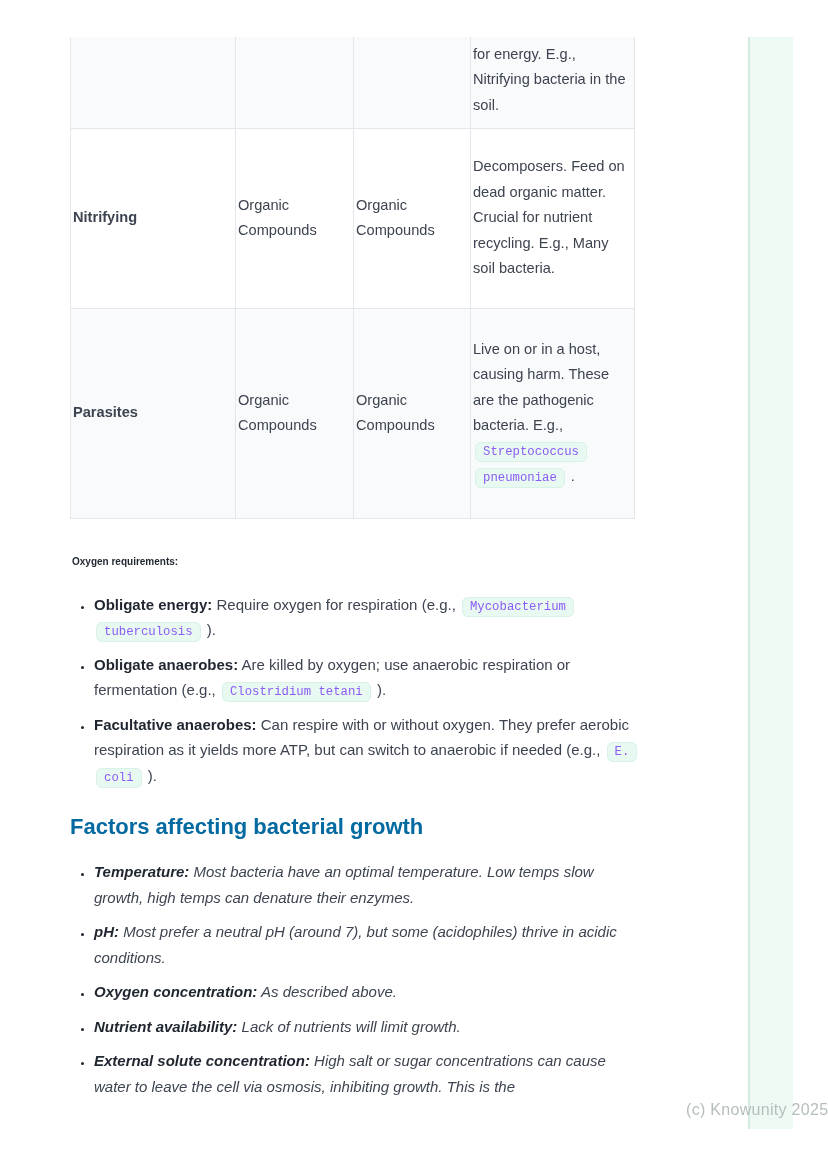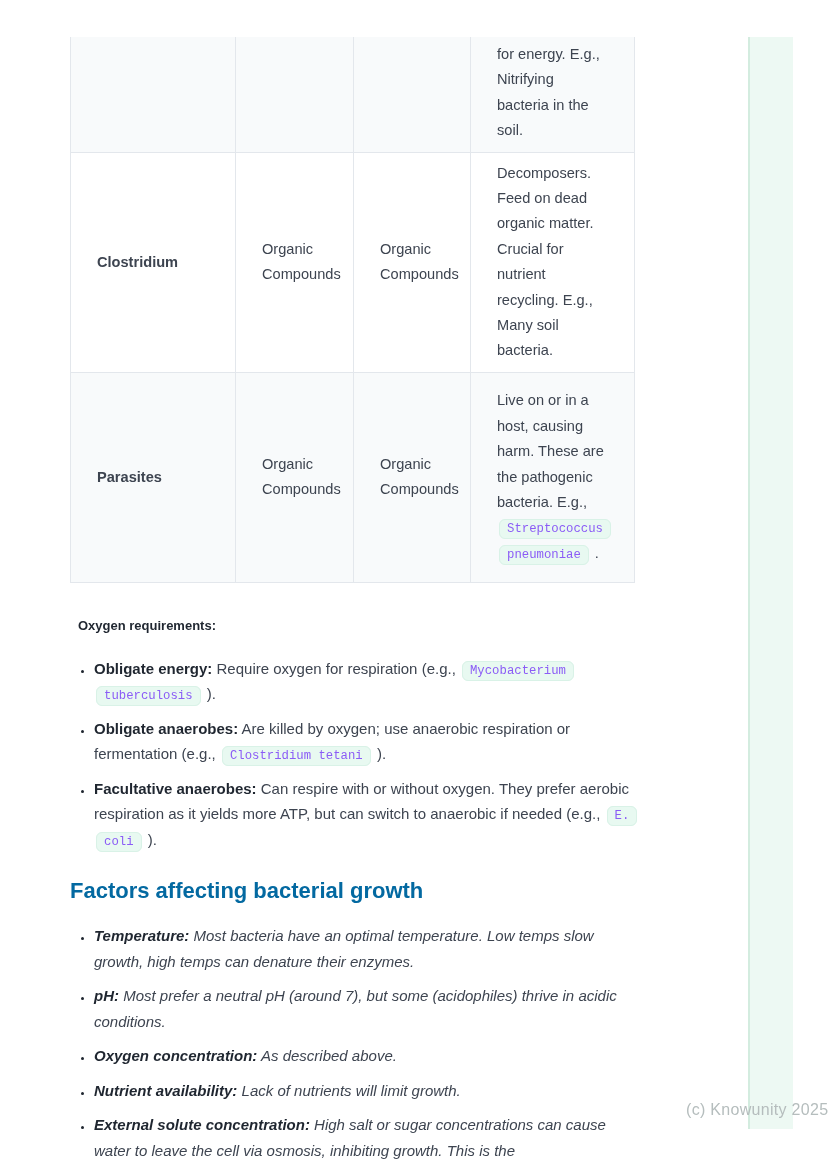--- a/index.html
+++ b/index.html
@@ -18,32 +18,32 @@
     font-size:16px; color:#b5bdbd; letter-spacing:.3px; white-space:nowrap;
   }
   .content { position:absolute; left:70px; top:37px; width:564px; }
 
   table.nutrition {
     border-collapse:collapse; table-layout:fixed; width:564px;
     font-size:14.6px;
   }
   table.nutrition td {
     border:1px solid #e3e7ec; vertical-align:middle;
-    padding:8px 26px; line-height:25.4px; color:#3d4450;
+    padding:8px 2px; line-height:25.4px; color:#3d4450;
     overflow:hidden;
   }
   table.nutrition tr:first-child td { border-top:none; }
   tr.striped td { background:#f8fafb; }
   td.row-name { font-weight:bold; color:#1f2630; padding-left:17px; }
   td.desc-cell { padding:8px 12px; }
   tr.cut-row td { vertical-align:top; padding-top:5px; }
 
   h3.sub-heading {
-    font-size:13px; font-weight:bold; color:#1f2630;
-    margin:33px 8px 0; line-height:20px;
+    font-size:10px; font-weight:bold; color:#1f2630;
+    margin:33px 2px 0; line-height:20px;
   }
   ul.bullet-list { margin:20px 0 0; padding-left:24px; list-style:disc; }
   ul.bullet-list li { line-height:25.5px; margin-bottom:9px; }
   ul.bullet-list li::marker { color:#1f2630; font-size:0.72em; }
   ul.second-list { margin-top:18px;font-style:italic; }
 
   strong.lead { color:#1f2630; font-weight:bold; }
 
   .chip {
     font-family:"Liberation Mono","DejaVu Sans Mono",monospace;
@@ -75,21 +75,21 @@
         <col style="width:164px">
     </colgroup>
     <tbody>
       <tr class="striped cut-row" style="height:91px">
         <td class="row-name"></td>
         <td></td>
         <td></td>
         <td class="desc-cell"><span>for energy. E.g., Nitrifying bacteria in the soil.</span></td>
       </tr>
       <tr style="height:180px">
-        <td class="row-name">Clostridium</td>
+        <td class="row-name">Nitrifying</td>
         <td>Organic Compounds</td>
         <td>Organic Compounds</td>
         <td class="desc-cell"><span>Decomposers. Feed on dead organic matter. Crucial for nutrient recycling. E.g., Many soil bacteria.</span></td>
       </tr>
       <tr class="striped" style="height:210px">
         <td class="row-name">Parasites</td>
         <td>Organic Compounds</td>
         <td>Organic Compounds</td>
         <td class="desc-cell"><span>Live on or in a host, causing harm. These are the pathogenic bacteria. E.g., </span><span class="chip">Streptococcus pneumoniae</span><span> .</span></td>
       </tr>

